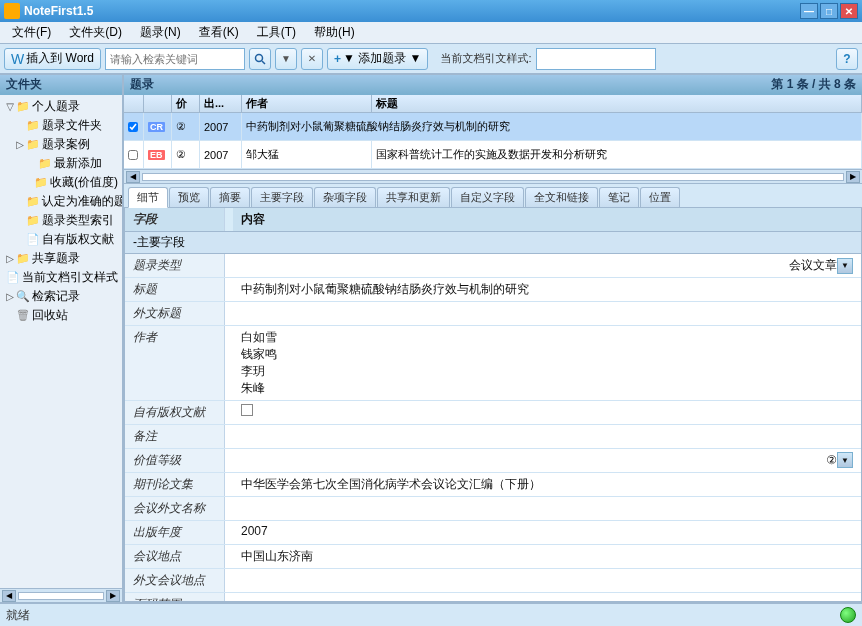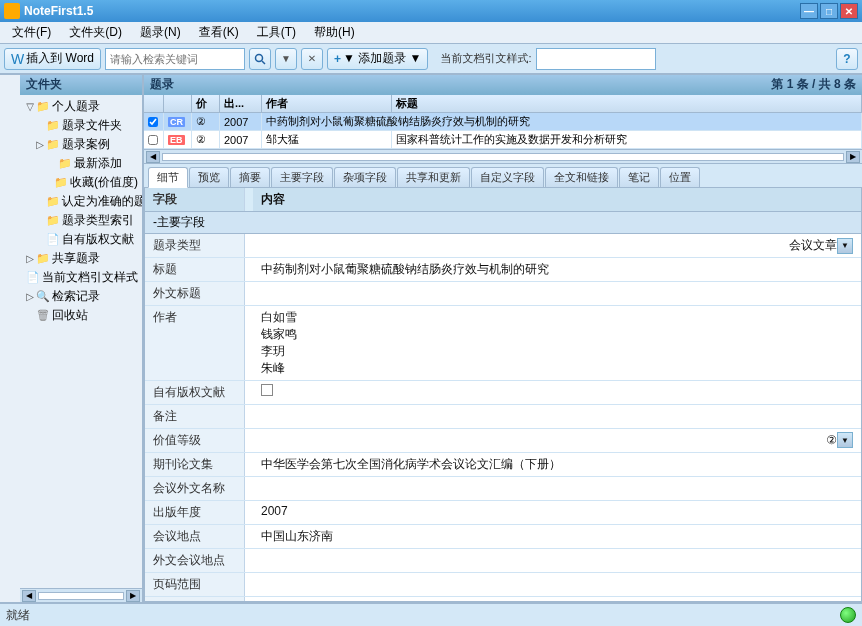--- a/index.html
+++ b/index.html
@@ -92,27 +92,26 @@
     
     
     .main-layout {
       display: flex;
       height: calc(626px - 22px - 22px - 30px - 24px);
       border-top: 1px solid #a0b8d0;
     }
     
     
     .sidebar {
-      width: 144px;
+      width: 124px;
       background: #e8f0f8;
       border-right: 2px solid #a0b8d0;
       display: flex;
       flex-direction: column;
       overflow: hidden;
-      padding-left: 20px;
     }
     .sidebar-header {
       background: linear-gradient(to bottom, #a0c8e8, #7ab0d0);
       padding: 2px 6px;
       font-weight: bold;
       font-size: 12px;
       color: #1a3a5a;
       border-bottom: 1px solid #7ab0d0;
       height: 20px;
       display: flex;
@@ -195,21 +194,21 @@
     .col-check { width: 20px; min-width: 20px; }
     .col-type { width: 28px; min-width: 28px; }
     .col-val { width: 28px; min-width: 28px; }
     .col-year { width: 42px; min-width: 42px; }
     .col-author { width: 130px; min-width: 130px; }
     .col-title { flex: 1; }
     
     .table-row {
       display: flex;
       border-bottom: 1px solid #d0e4f4;
-      height: 18px;
+      height: 28px;
       cursor: pointer;
     }
     .table-row.selected { background: #b8d8f8; }
     .td {
       padding: 1px 4px;
       border-right: 1px solid #d0e4f4;
       font-size: 11px;
       display: flex;
       align-items: center;
       overflow: hidden;
@@ -284,20 +283,21 @@
     .detail-label {
       width: 100px;
       min-width: 100px;
       padding: 3px 8px;
       background: #e8f2fa;
       border-right: 1px solid #c0d4e8;
       font-size: 12px;
       color: #333;
       display: flex;
       align-items: flex-start;
+      font-style: italic;
     }
     .detail-value {
       flex: 1;
       padding: 3px 8px;
       font-size: 12px;
       color: #111;
       display: flex;
       align-items: flex-start;
       flex-wrap: wrap;
       margin-left: 8px;

